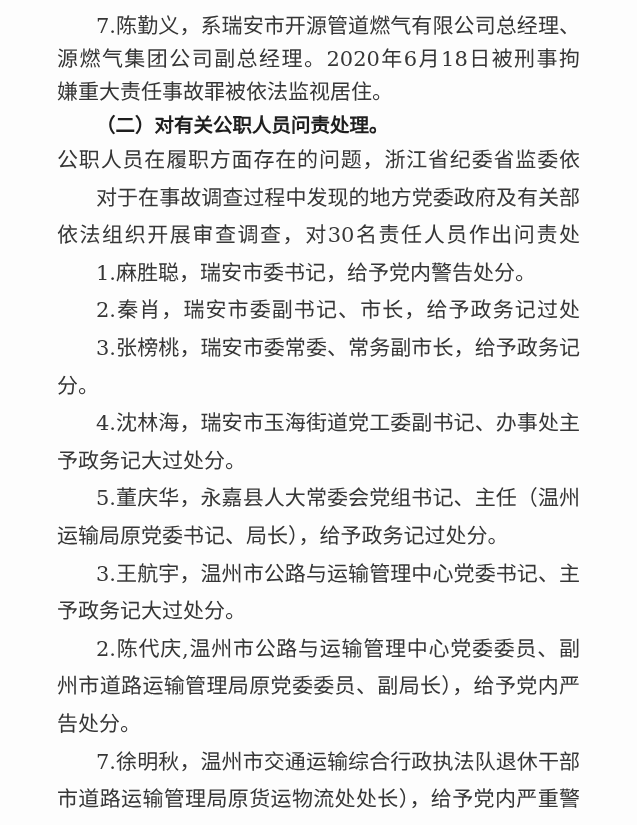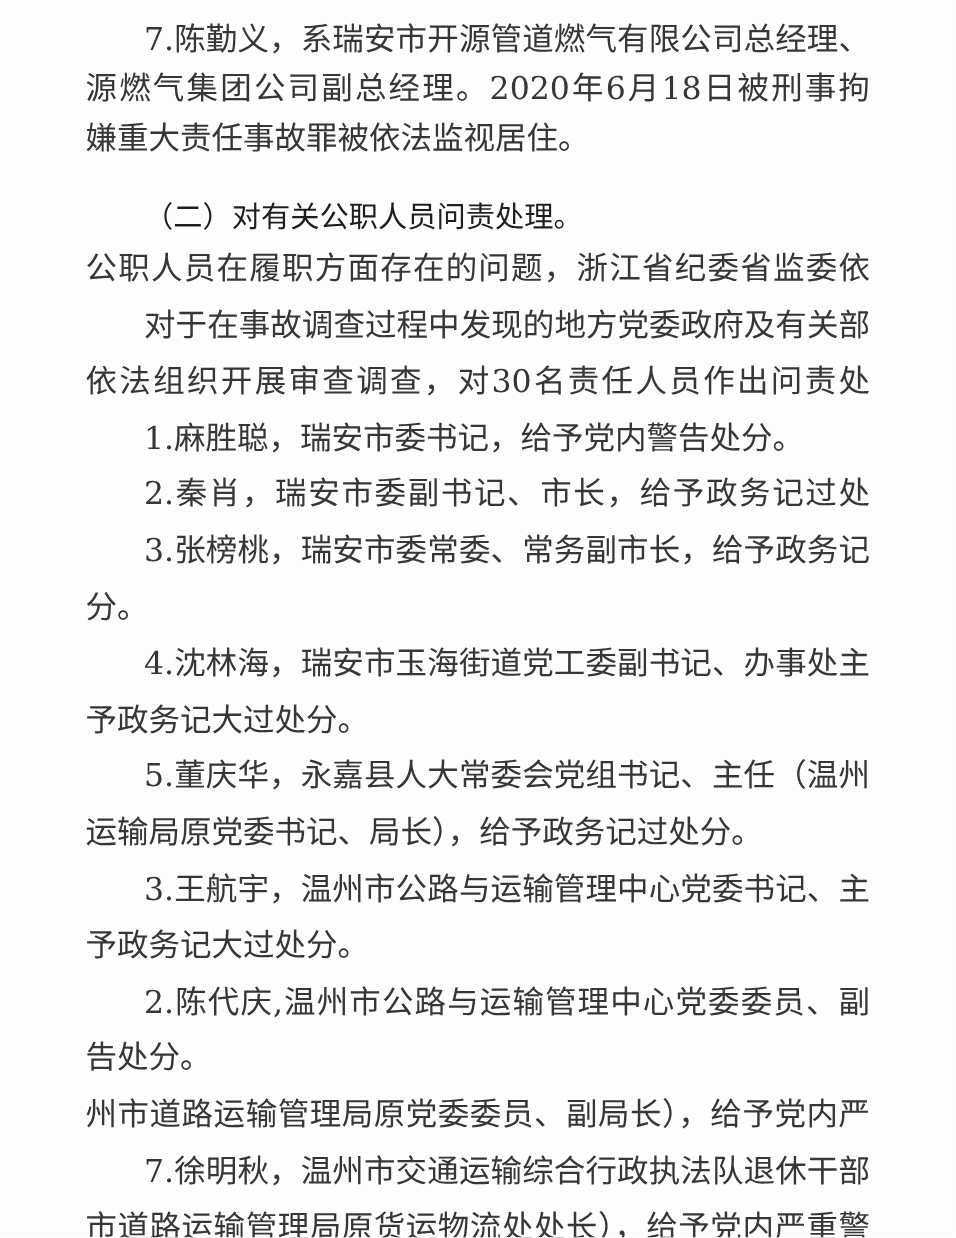--- a/index.html
+++ b/index.html
@@ -44,24 +44,23 @@
   .ln.indent {
     text-indent: 39px;
   }
   .para.tight .ln {
     height: 33px;
     line-height: 33px;
   }
   .para.heading .ln {
     height: 33px;
     line-height: 33px;
-    font-weight: 400;
+    font-weight: 700;
     font-size: 19.5px;
     color: var(--heading-color, #1e1e1e);
-    margin-top: 19px;
   }
 </style>
 </head>
 <body>
 
 <div class="page" style="--page-bg: #fdfdfd; --text-color: #363636; --heading-color: #1e1e1e;">
   <div class="content">
 
     <div class="para tight">
       <div class="ln indent">7.陈勤义，系瑞安市开源管道燃气有限公司总经理、浙江瑞</div>
@@ -102,22 +101,22 @@
       <div class="ln last">运输局原党委书记、局长），给予政务记过处分。</div>
     </div>
 
     <div class="para">
       <div class="ln indent">3.王航宇，温州市公路与运输管理中心党委书记、主任，给</div>
       <div class="ln last">予政务记大过处分。</div>
     </div>
 
     <div class="para">
       <div class="ln indent">2.陈代庆,温州市公路与运输管理中心党委委员、副主任(温</div>
+      <div class="ln">州市道路运输管理局原党委委员、副局长），给予党内严重警</div>
       <div class="ln last">告处分。</div>
-      <div class="ln">州市道路运输管理局原党委委员、副局长），给予党内严重警</div>
     </div>
 
     <div class="para">
       <div class="ln indent">7.徐明秋，温州市交通运输综合行政执法队退休干部（温州</div>
       <div class="ln">市道路运输管理局原货运物流处处长），给予党内严重警告处</div>
     </div>
 
   </div>
 </div>
 

